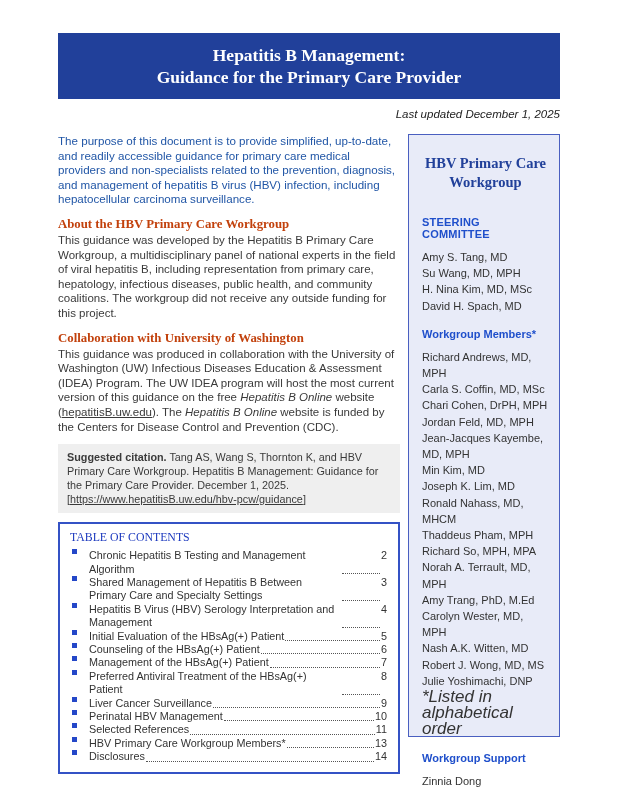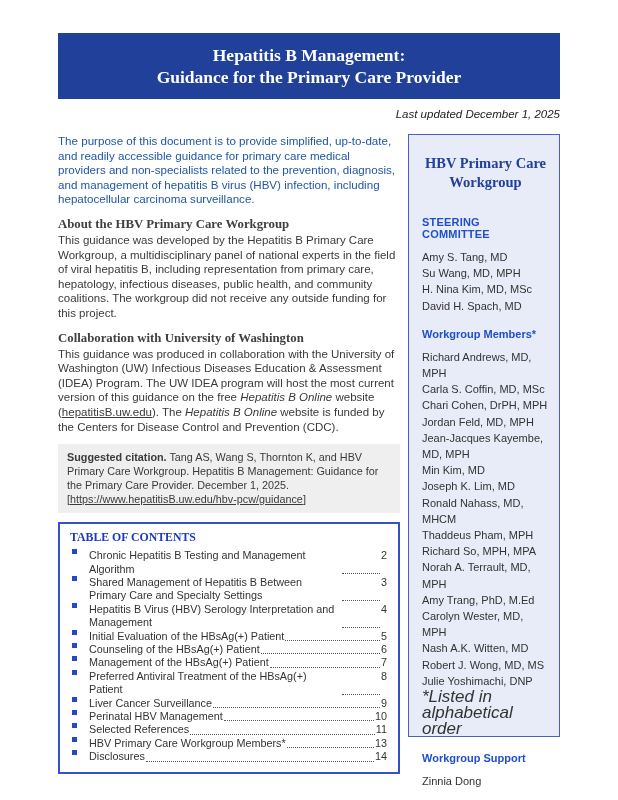--- a/index.html
+++ b/index.html
@@ -13,32 +13,32 @@
 
   .last-updated{text-align:right;font-style:italic;font-size:11.5px;color:#222;margin-top:9px;height:16px;}
 
   
   .columns{display:flex;margin-top:10px;}
   .left-col{width:342px;}
   .right-col{width:152px;margin-left:8px;}
 
   
   .intro{color:#2156a6;font-size:11.6px;line-height:14.6px;margin:0 0 10px 0;}
-  h2.sec{font-family:"Liberation Serif","DejaVu Serif",serif;font-size:12.8px;color:#404040;margin:10px 0 1px 0;line-height:15px;}
+  h2.sec{font-family:"Liberation Serif","DejaVu Serif",serif;font-size:12.8px;color:#c2410c;margin:10px 0 1px 0;line-height:15px;}
   p.body{font-size:11.5px;line-height:14.6px;margin:0 0 10px 0;color:#3a3a3a;}
   .it{font-style:italic;}
   a.plain-link{color:#3a3a3a;text-decoration:underline;cursor:pointer;}
 
   
   .citation{background:#efefef;padding:6px 9px 7px 9px;font-size:10.8px;line-height:14px;margin-top:2px;}
   .citation b{font-weight:bold;}
 
   
   .toc{border:2px solid #3452c5;margin-top:9px;padding:6px 11px 8px 10px;}
-  .toc-title{font-family:"Liberation Serif","DejaVu Serif",serif;font-weight:bold;color:#1c39be;font-size:11.8px;margin:0 0 4px 0;}
+  .toc-title{font-family:"Liberation Serif","DejaVu Serif",serif;font-weight:normal;color:#1c39be;font-size:11.8px;margin:0 0 4px 0;}
   .toc-row{display:flex;font-size:10.8px;line-height:13.4px;color:#333;}
   .toc-bullet{width:5px;height:5px;background:#2447c8;flex:0 0 5px;margin:0 12px 4px 2px;}
   .toc-label{max-width:252px;}
   .toc-leader{flex:1;border-bottom:1.3px dotted #555;margin:0 1px 2px 1px;min-width:10px;}
   .toc-page{flex:0 0 auto;}
 
   
   .sidebar{background:#e8ebf8;border:1px solid #4a5fc0;height:603px;box-sizing:border-box;padding:17px 10px 0 13px;}
   .sb-title{font-family:"Liberation Serif","DejaVu Serif",serif;font-weight:bold;color:#21409a;font-size:14.5px;line-height:19px;text-align:center;margin:2px 0 24px 0;}
   .sb-head{color:#1f4fcb;font-weight:bold;font-size:11px;margin:0 0 9px 0;}

